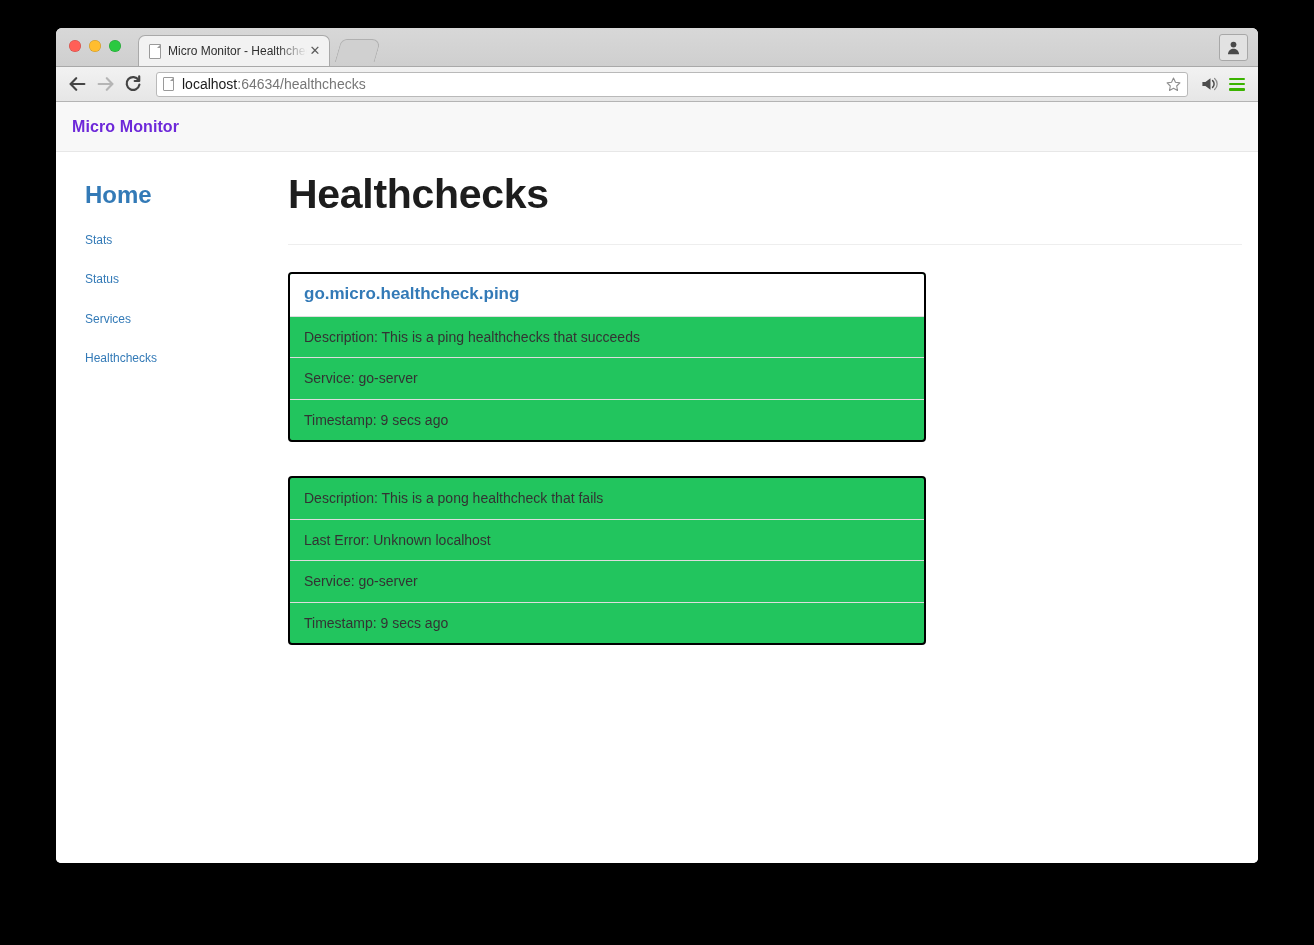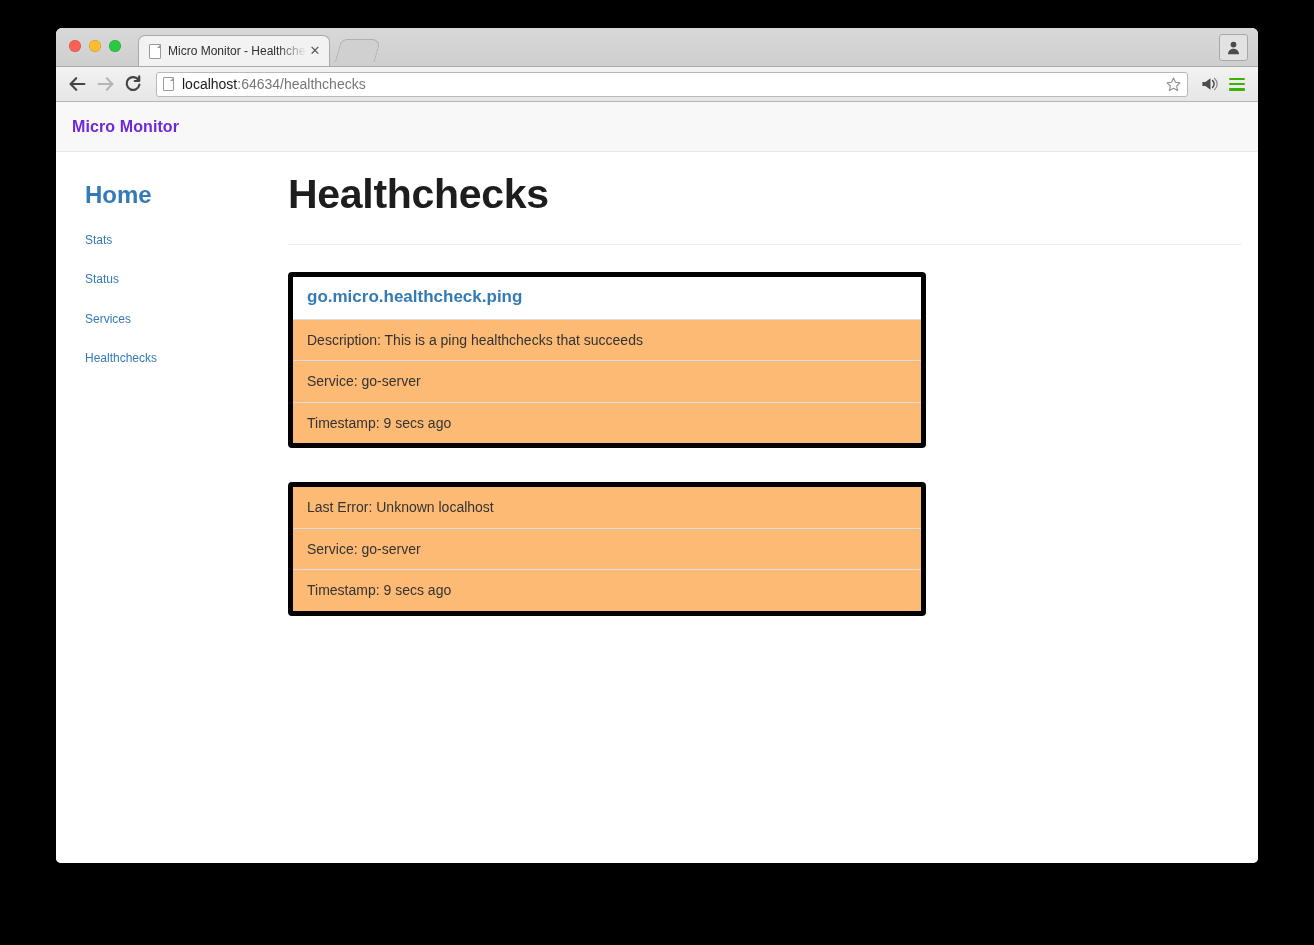--- a/index.html
+++ b/index.html
@@ -310,23 +310,23 @@
   }
   .title-rule {
     height: 1px;
     background: #eeeeee;
     margin-top: 27px;
     margin-bottom: 27px;
   }
 
   .panel {
     width: 638px;
-    border: 5px solid #000000;
+    border: 2px solid #000000;
     border-radius: 4px;
-    background: #fdba74;
+    background: #22c55e;
     margin-bottom: 34px;
     box-sizing: border-box;
     overflow: hidden;
   }
   .panel-heading {
     padding: 11px 14px 12px 14px;
     border-bottom: 1px solid #dddddd;
     background: #ffffff;
   }
   .panel-title-link {
@@ -442,20 +442,21 @@
         <div class="panel">
           <div class="panel-heading">
             <a class="panel-title-link">go.micro.healthcheck.ping</a>
           </div>
           <div class="list-row">Description: This is a ping healthchecks that succeeds</div>
           <div class="list-row">Service: go-server</div>
           <div class="list-row">Timestamp: 9 secs ago</div>
         </div>
 
         <div class="panel">
+          <div class="list-row">Description: This is a pong healthcheck that fails</div>
           <div class="list-row">Last Error: Unknown localhost</div>
           <div class="list-row">Service: go-server</div>
           <div class="list-row">Timestamp: 9 secs ago</div>
         </div>
 
       </div>
     </div>
   </div>
 </div>
 

